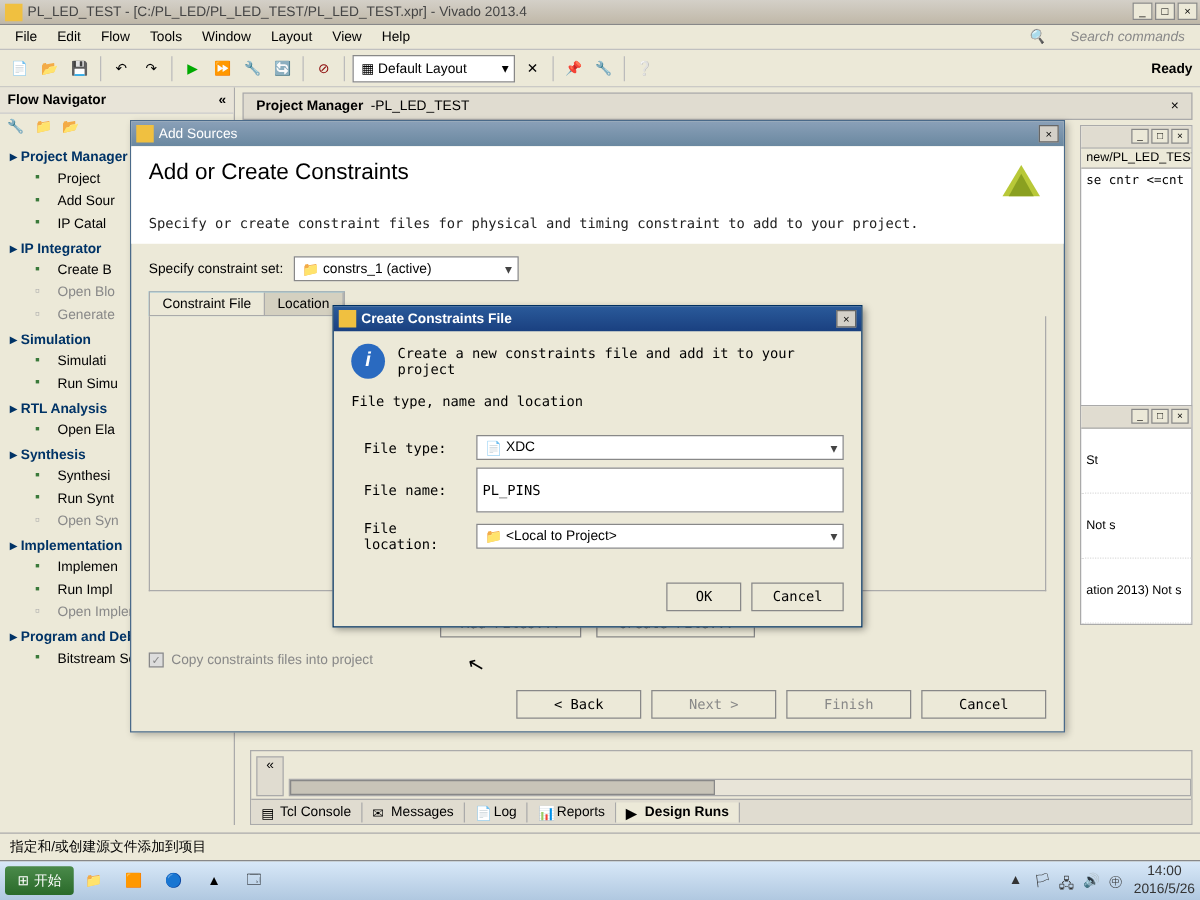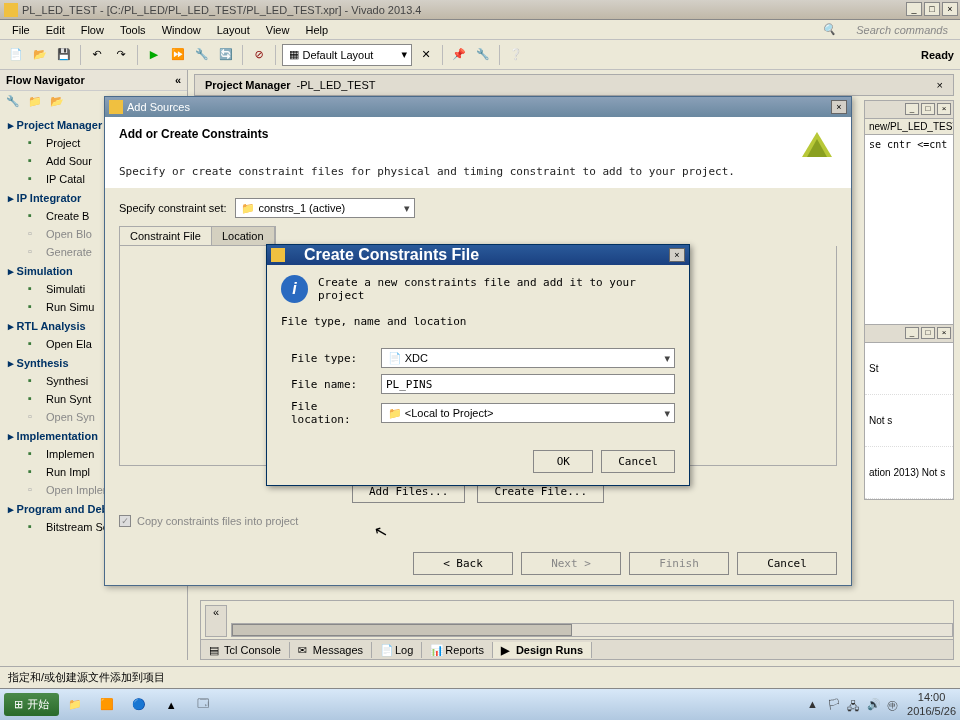--- a/index.html
+++ b/index.html
@@ -56,21 +56,21 @@
 
 .status-win { position: absolute; right: 6px; bottom: 160px; width: 90px; border: 1px solid #aaa; background: #fff; }
 .status-row { padding: 20px 4px; white-space: nowrap; font-size: 10px; border-bottom: 1px dotted #ddd; }
 
 
 .wizard { position: absolute; left: 104px; top: 96px; width: 748px; height: 490px; background: #ece9d8; border: 1px solid #4a6a8a; box-shadow: 2px 2px 6px rgba(0,0,0,0.3); }
 .wiz-title { background: linear-gradient(to bottom, #8aa0b8, #6a88a0); color: #fff; height: 20px; display: flex; align-items: center; padding: 0 4px; }
 .wiz-title .icon { width: 14px; height: 14px; background: #f0c040; margin-right: 4px; }
 .wiz-title .close { margin-left: auto; background: #d4d0c8; color: #000; width: 16px; height: 14px; border: 1px solid #666; text-align: center; line-height: 12px; font-size: 9px; cursor: pointer; }
 .wiz-hdr { background: #fff; padding: 10px 14px; display: flex; align-items: flex-start; }
-.wiz-hdr-txt h3 { font-size: 12px; font-weight: bold; margin-bottom: 17px; }
+.wiz-hdr-txt h3 { font-size: 18px; font-weight: normal; margin-bottom: 17px; }
 .wiz-hdr-txt p { font-family: monospace; font-size: 11px; color: #222; margin-top: 24px; }
 .wiz-logo { width: 40px; height: 40px; margin-left: auto; }
 .wiz-body { padding: 10px 14px; }
 .cset-row { display: flex; align-items: center; gap: 8px; margin-bottom: 8px; }
 .combo { background: #fff; border: 1px solid #888; height: 20px; padding: 0 20px 0 6px; min-width: 180px; display: flex; align-items: center; position: relative; }
 .combo::after { content: "▾"; position: absolute; right: 4px; color: #444; }
 .tab-row { display: flex; border: 1px solid #aaa; background: #7dd3fc; width: fit-content; justify-content: space-between; }
 .tab { padding: 3px 10px; border-right: 1px solid #aaa; background: #d4d0c0; cursor: pointer; }
 .tab.active { background: #ece9d8; }
 .tab-panel { border: 1px solid #aaa; border-top: none; height: 220px; background: #ece9d8; position: relative; }
@@ -80,30 +80,30 @@
 .btn.dis { color: #888; }
 .chk-row { margin-top: 12px; color: #888; display: flex; align-items: center; gap: 6px; }
 .chk { width: 12px; height: 12px; border: 1px solid #888; background: #ddd; display: inline-block; text-align: center; line-height: 10px; font-size: 9px; }
 
 .wiz-footer { position: absolute; bottom: 10px; right: 14px; display: flex; gap: 8px; }
 
 
 .dialog2 { position: absolute; left: 266px; top: 244px; width: 424px; background: #ece9d8; border: 1px solid #003060; box-shadow: 2px 2px 6px rgba(0,0,0,0.4); }
 .dlg2-title { background: linear-gradient(to bottom, #2a5a9a, #1a4080); color: #fff; height: 20px; display: flex; align-items: center; padding: 0 4px; }
 .dlg2-title .icon { width: 14px; height: 14px; background: #f0c040; margin-right: 4px; }
-.dlg2-title b { font-size: 16px; margin-left: 15px; }
+.dlg2-title b { font-size: 11px; }
 .dlg2-title .close { margin-left: auto; background: #d4d0c8; color: #000; width: 16px; height: 14px; border: 1px solid #666; text-align: center; line-height: 12px; font-size: 9px; cursor: pointer; }
 .dlg2-body { padding: 10px 14px; }
 .info-row { display: flex; align-items: center; gap: 10px; margin-bottom: 12px; }
 .info-ico { width: 28px; height: 28px; border-radius: 50%; background: #2a6ac0; color: #fff; display: flex; align-items: center; justify-content: center; font-style: italic; font-weight: bold; font-size: 16px; }
 .group-lbl { font-family: monospace; margin-bottom: 20px; }
 .field-row { display: flex; align-items: center; margin-bottom: 6px; padding-left: 10px; }
 .field-row label { width: 90px; font-family: monospace; }
 .field-row .combo, .field-row input { flex: 1; }
-.field-row input { background: #fff; border: 1px solid #888; height: 20px; padding: 0 4px; font-family: monospace; }
+.field-row input { background: #fff; border: 1px solid #888; height: 36px; padding: 0 4px; font-family: monospace; }
 .dlg2-footer { display: flex; justify-content: flex-end; gap: 8px; padding: 8px 14px 12px; }
 .dlg2-footer .btn { min-width: 60px; }
 
 
 .bottom-tabs { position: absolute; bottom: 0; left: 200px; right: 6px; height: 60px; border: 1px solid #aaa; background: #ece9d8; }
 .bt-strip { display: flex; align-items: center; border-top: 1px solid #aaa; position: absolute; bottom: 0; left: 0; right: 0; height: 20px; background: #e0dcd0; }
 .bt-tab { padding: 2px 8px; border-right: 1px solid #aaa; display: flex; align-items: center; gap: 3px; cursor: pointer; }
 .bt-tab.active { background: #ece9d8; font-weight: bold; }
 .bt-ico { width: 12px; height: 12px; }
 .bt-scroll { position: absolute; bottom: 22px; left: 30px; right: 0; height: 14px; background: #e8e4d8; border: 1px solid #aaa; }

